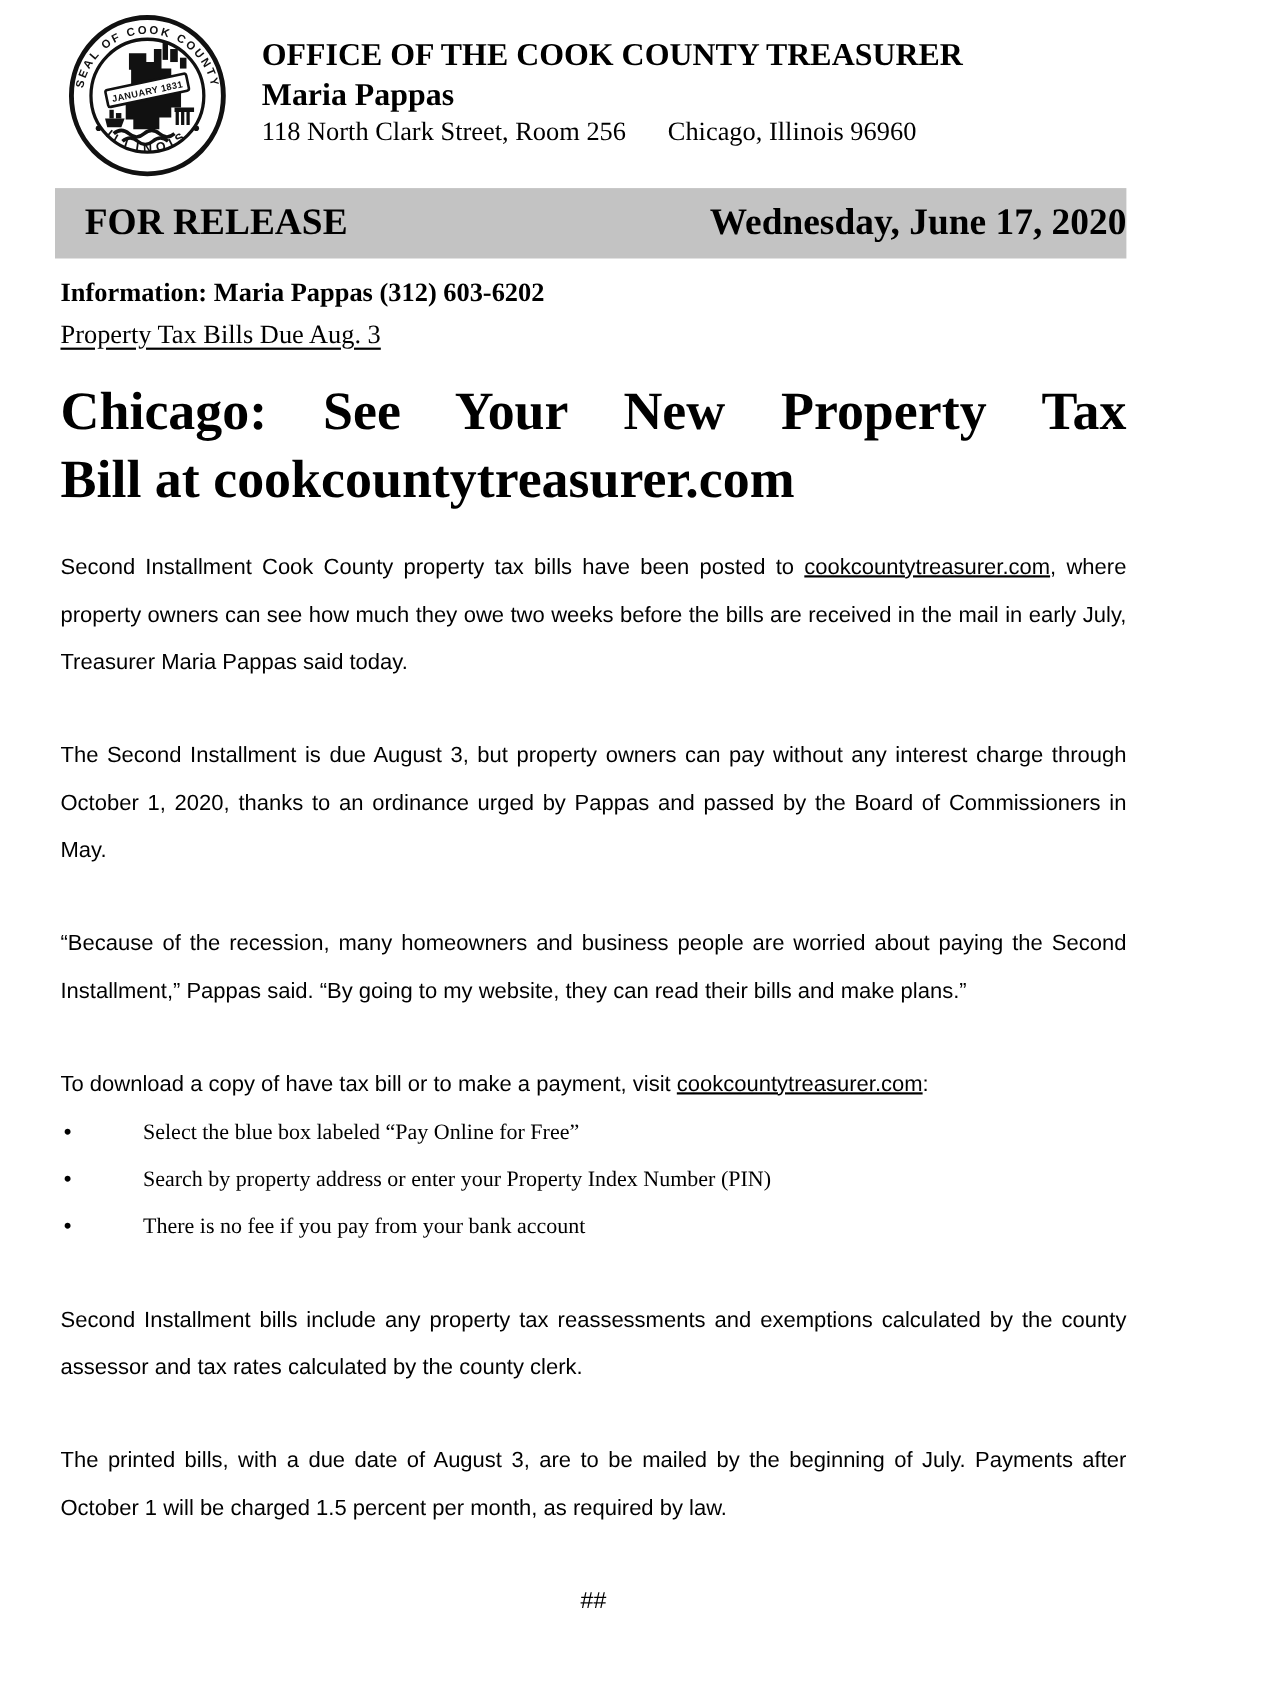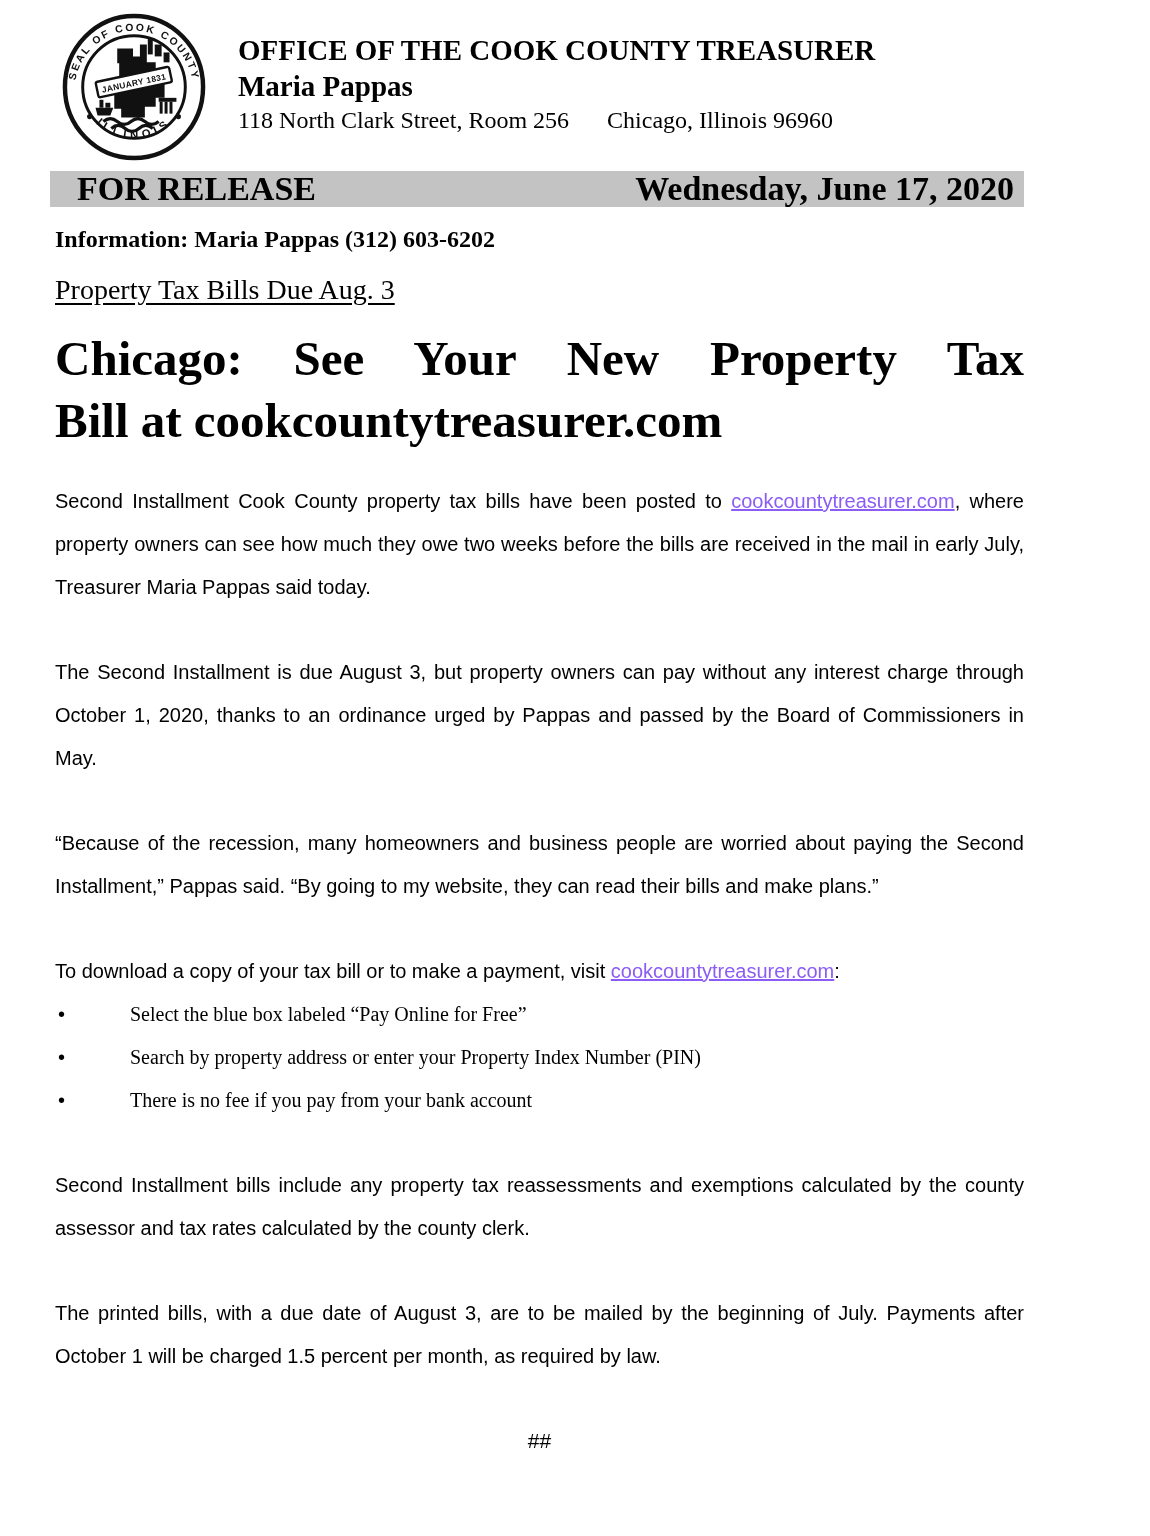--- a/index.html
+++ b/index.html
@@ -18,48 +18,48 @@
   .letterhead{display:flex;align-items:flex-start;}
   .seal{flex:0 0 148px;width:148px;height:152px;margin-left:5px;}
   .lh-text{margin:22px 0 0 30px;}
   .office{font-weight:bold;font-size:29px;line-height:36px;}
   .officer{font-weight:bold;font-size:29px;line-height:36px;}
   .addr{font-size:24px;line-height:33px;}
   .addr-gap{display:inline-block;width:38px;}
   
   .release-bar{
     margin:9px 0 0 -5px;
-    height:36px;
+    height:64px;
     background:#c3c3c3;
     display:flex;align-items:center;justify-content:space-between;
-    padding:0 10px 0 27px;
+    padding:0 0 0 27px;
     font-weight:bold;font-size:34px;
     font-family:"Liberation Serif", serif;
     gap:28px;
   }
   
   .info-line{margin-top:17px;text-align:left;font-weight:bold;font-size:24px;line-height:30px;}
-  .slug{margin-top:21px;font-size:28px;line-height:30px;text-decoration:underline;text-underline-offset:4px;}
+  .slug{margin-top:8px;font-size:24px;line-height:30px;text-decoration:underline;text-underline-offset:4px;}
   
   .headline{
     margin:23px 0 0 0;
     font-weight:bold;font-size:49px;line-height:62px;
     font-family:"Liberation Serif", serif;
   }
   .hl1{display:block;text-align:justify;text-align-last:justify;}
   .hl2{display:block;}
   
   .body{
     font-family:"Liberation Sans", sans-serif;
     font-size:20px;line-height:43px;
   }
   .body p{margin:42px 0 0 0;text-align:justify;}
   .body p.first{margin-top:28px;}
   .body p.tight{margin-bottom:0;}
-  a.doc-link{color:#8b5cf6;text-decoration:underline;cursor:pointer;}
+  a.doc-link{color:#000000;text-decoration:underline;cursor:pointer;}
   .bullets{margin:0;}
   .bullet-row{display:flex;line-height:43px;}
   .bullet-marker{flex:0 0 72px;padding-left:3px;}
   .bullet-text{flex:1;font-family:Liberation Serif, serif;}
   .end-mark{margin-top:41px;text-align:center;font-family:"Liberation Sans", sans-serif;font-size:21px;line-height:43px;}
   
   .seal-arc-top{font-family:"Liberation Sans", sans-serif;font-size:10.5px;font-weight:bold;letter-spacing:2.2px;fill:#111;}
   .seal-arc-bottom{font-family:"Liberation Sans", sans-serif;font-size:11.5px;font-weight:bold;letter-spacing:4.5px;fill:#111;}
   .seal-banner-text{font-family:"Liberation Sans", sans-serif;font-size:8.5px;font-weight:bold;letter-spacing:.4px;fill:#111;}
 </style>
@@ -130,21 +130,21 @@
   </h1>
 
   <div class="body">
 
     <p class="first"><span>Second Installment Cook County property tax bills have been posted to </span><a class="doc-link">cookcountytreasurer.com</a><span>, where property owners can see how much they owe two weeks before the bills are received in the mail in early July, Treasurer Maria Pappas said today.</span></p>
 
     <p>The Second Installment is due August 3, but property owners can pay without any interest charge through October 1, 2020, thanks to an ordinance urged by Pappas and passed by the Board of Commissioners in May.</p>
 
     <p>“Because of the recession, many homeowners and business people are worried about paying the Second Installment,” Pappas said. “By going to my website, they can read their bills and make plans.”</p>
 
-    <p class="tight"><span>To download a copy of your tax bill or to make a payment, visit </span><a class="doc-link">cookcountytreasurer.com</a><span>:</span></p>
+    <p class="tight"><span>To download a copy of have tax bill or to make a payment, visit </span><a class="doc-link">cookcountytreasurer.com</a><span>:</span></p>
 
     <div class="bullets">
       <div class="bullet-row">
         <span class="bullet-marker">•</span>
         <span class="bullet-text">Select the blue box labeled “Pay Online for Free”</span>
       </div>
       <div class="bullet-row">
         <span class="bullet-marker">•</span>
         <span class="bullet-text">Search by property address or enter your Property Index Number (PIN)</span>
       </div>

